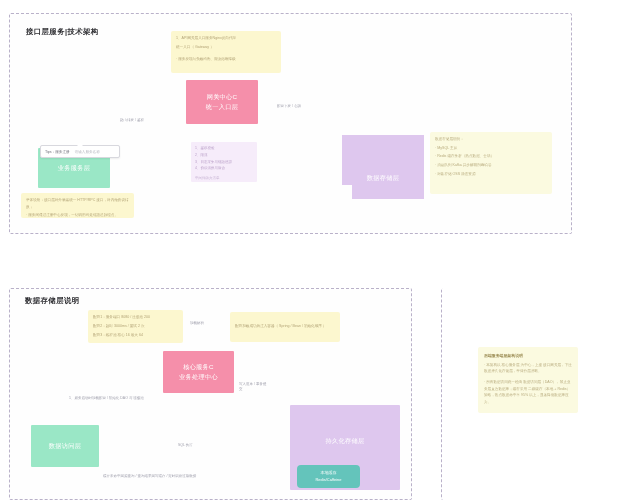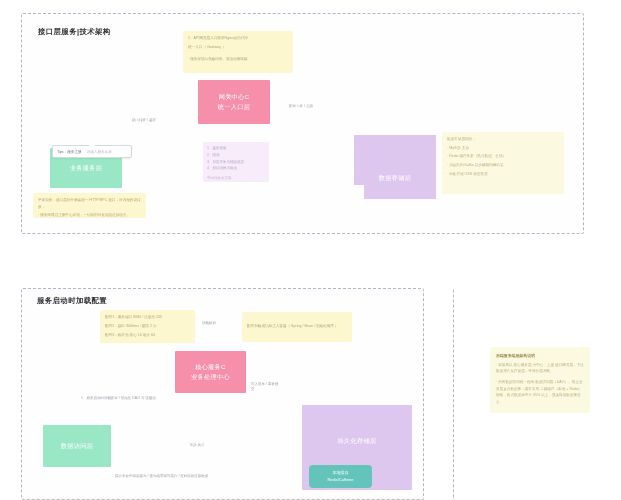--- a/index.html
+++ b/index.html
@@ -4,21 +4,21 @@
 <style>
   html,body{margin:0;padding:0;}
   body{
     width:621px;height:500px;
     background:#ffffff;
     font-family:"Liberation Sans","DejaVu Sans",sans-serif;
     overflow:hidden;
     position:relative;
     color:#3d3d3d;
   }
-  .canvas{position:absolute;left:12px;top:0;width:575px;height:500px;}
+  .canvas{position:absolute;left:0;top:0;width:575px;height:500px;}
 
   
   .frame{
     position:absolute;
     border:1px dashed #b9b1c9;
     border-radius:2px;
     background:#fefefe;
     box-sizing:border-box;
   }
   #frame-top{left:9px;top:13px;width:563px;height:221px;}
@@ -225,21 +225,21 @@
     <p>· 消息队列 Kafka 异步解耦削峰填谷</p>
     <p>· 对象存储 OSS 静态资源</p>
   </div>
 
   <div class="note" style="left:21px;top:193px;width:113px;height:25px;">
     <p>整体说明：接口层对外暴露统一 HTTP/RPC 接口，对内做协议转换；</p>
     <p>· 服务间通过注册中心发现，一切调用均走链路追踪埋点。</p>
   </div>
 
   <div class="frame" id="frame-bottom"></div>
-  <div class="frame-title" style="left:25px;top:296px;">服务启动时加载配置</div>
+  <div class="frame-title" style="left:25px;top:296px;">数据存储层说明</div>
 
   <div class="note" style="left:88px;top:310px;width:95px;height:33px;line-height:2.0;">
     <p>配置1：服务端口 8080 / 连接池 200</p>
     <p>配置2：超时 3000ms / 重试 2 次</p>
     <p>配置3：线程池 核心 16 最大 64</p>
     <p>配置4：日志级别 INFO / 保留 7 天</p>
   </div>
 
   <div class="elabel" style="left:190px;top:321px;">加载解析</div>
 

